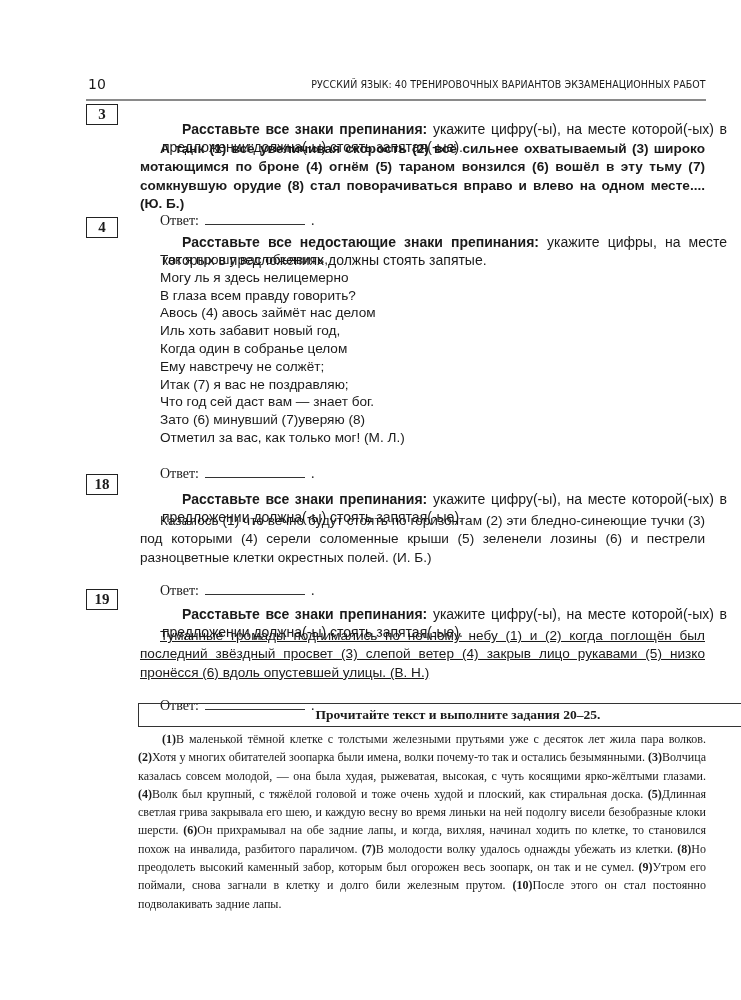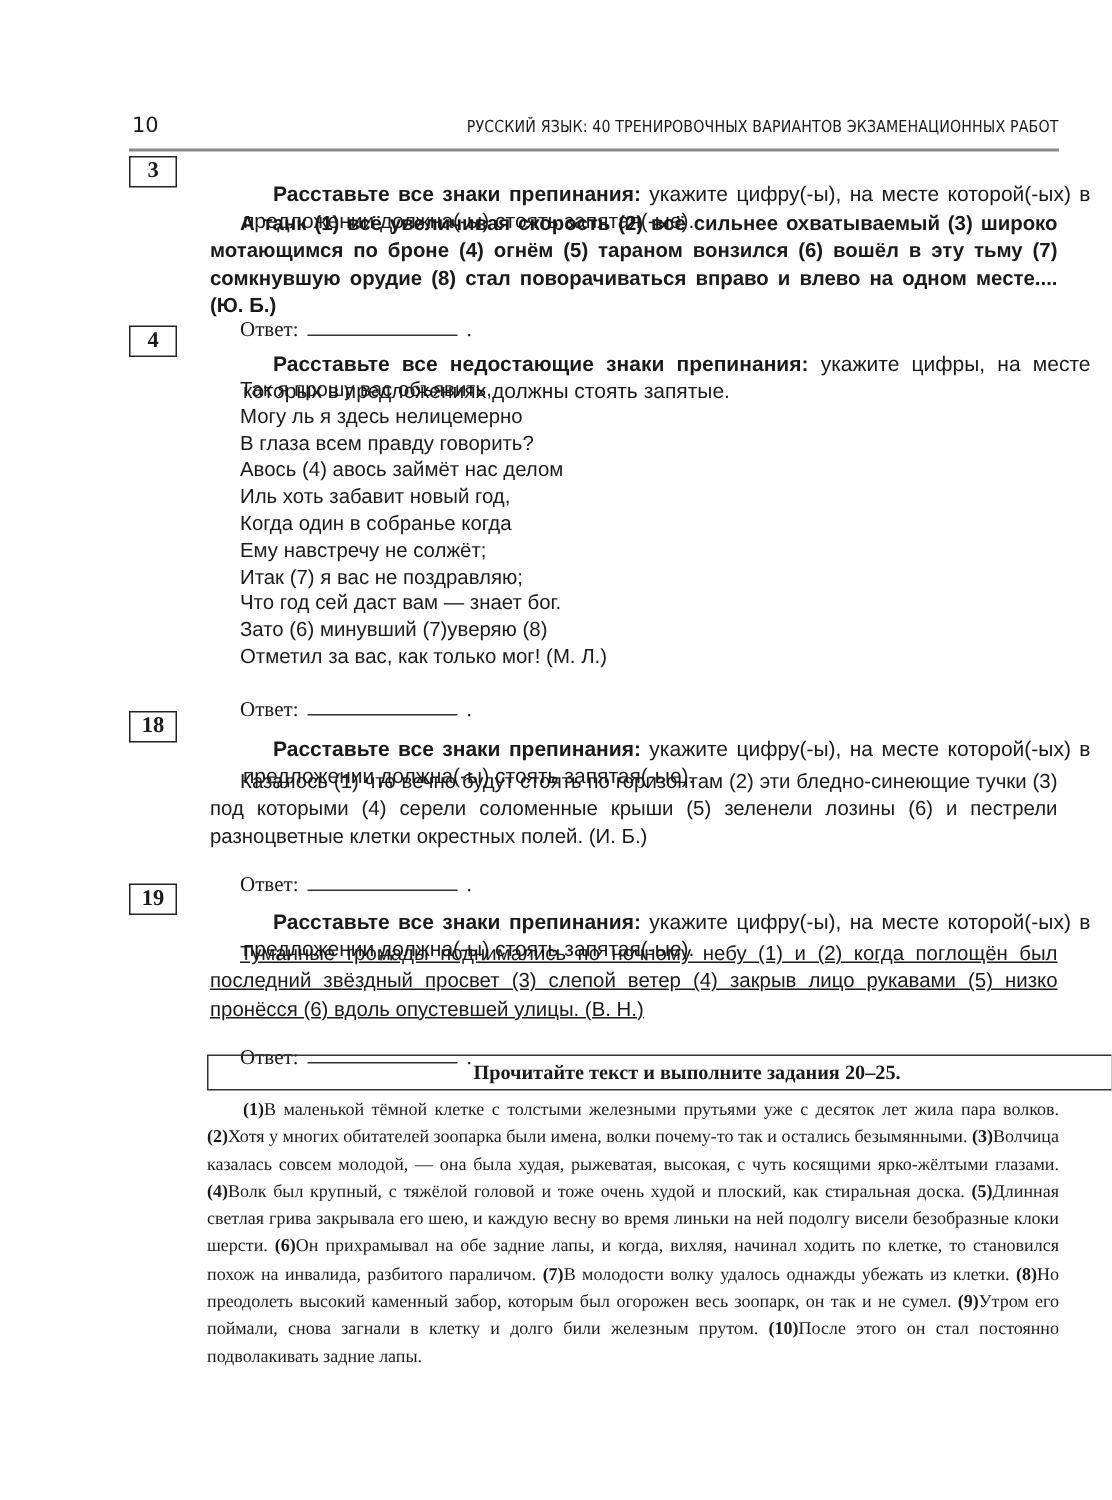--- a/index.html
+++ b/index.html
@@ -46,21 +46,21 @@
 
   <div class="task" style="top:217px;">
     <div class="num-box">4</div>
     <p class="instr"><b>Расставьте все недостающие знаки препинания:</b><span> укажите цифры, на месте которых в предложениях должны стоять запятые.</span></p>
     <div class="verse" style="top:34px;">
       <div>Так я прошу вас объявить,</div>
       <div>Могу ль я здесь нелицемерно</div>
       <div>В глаза всем правду говорить?</div>
       <div>Авось (4) авось займёт нас делом</div>
       <div>Иль хоть забавит новый год,</div>
-      <div>Когда один в собранье когда</div>
+      <div>Когда один в собранье целом</div>
       <div>Ему навстречу не солжёт;</div>
       <div>Итак (7) я вас не поздравляю;</div>
       <div>Что год сей даст вам — знает бог.</div>
       <div>Зато (6) минувший (7)уверяю (8)</div>
       <div>Отметил за вас, как только мог! (М. Л.)</div>
     </div>
     <div class="answer" style="top:228px;">
       <span>Ответ:</span><span class="blank"></span>.
     </div>
   </div>

